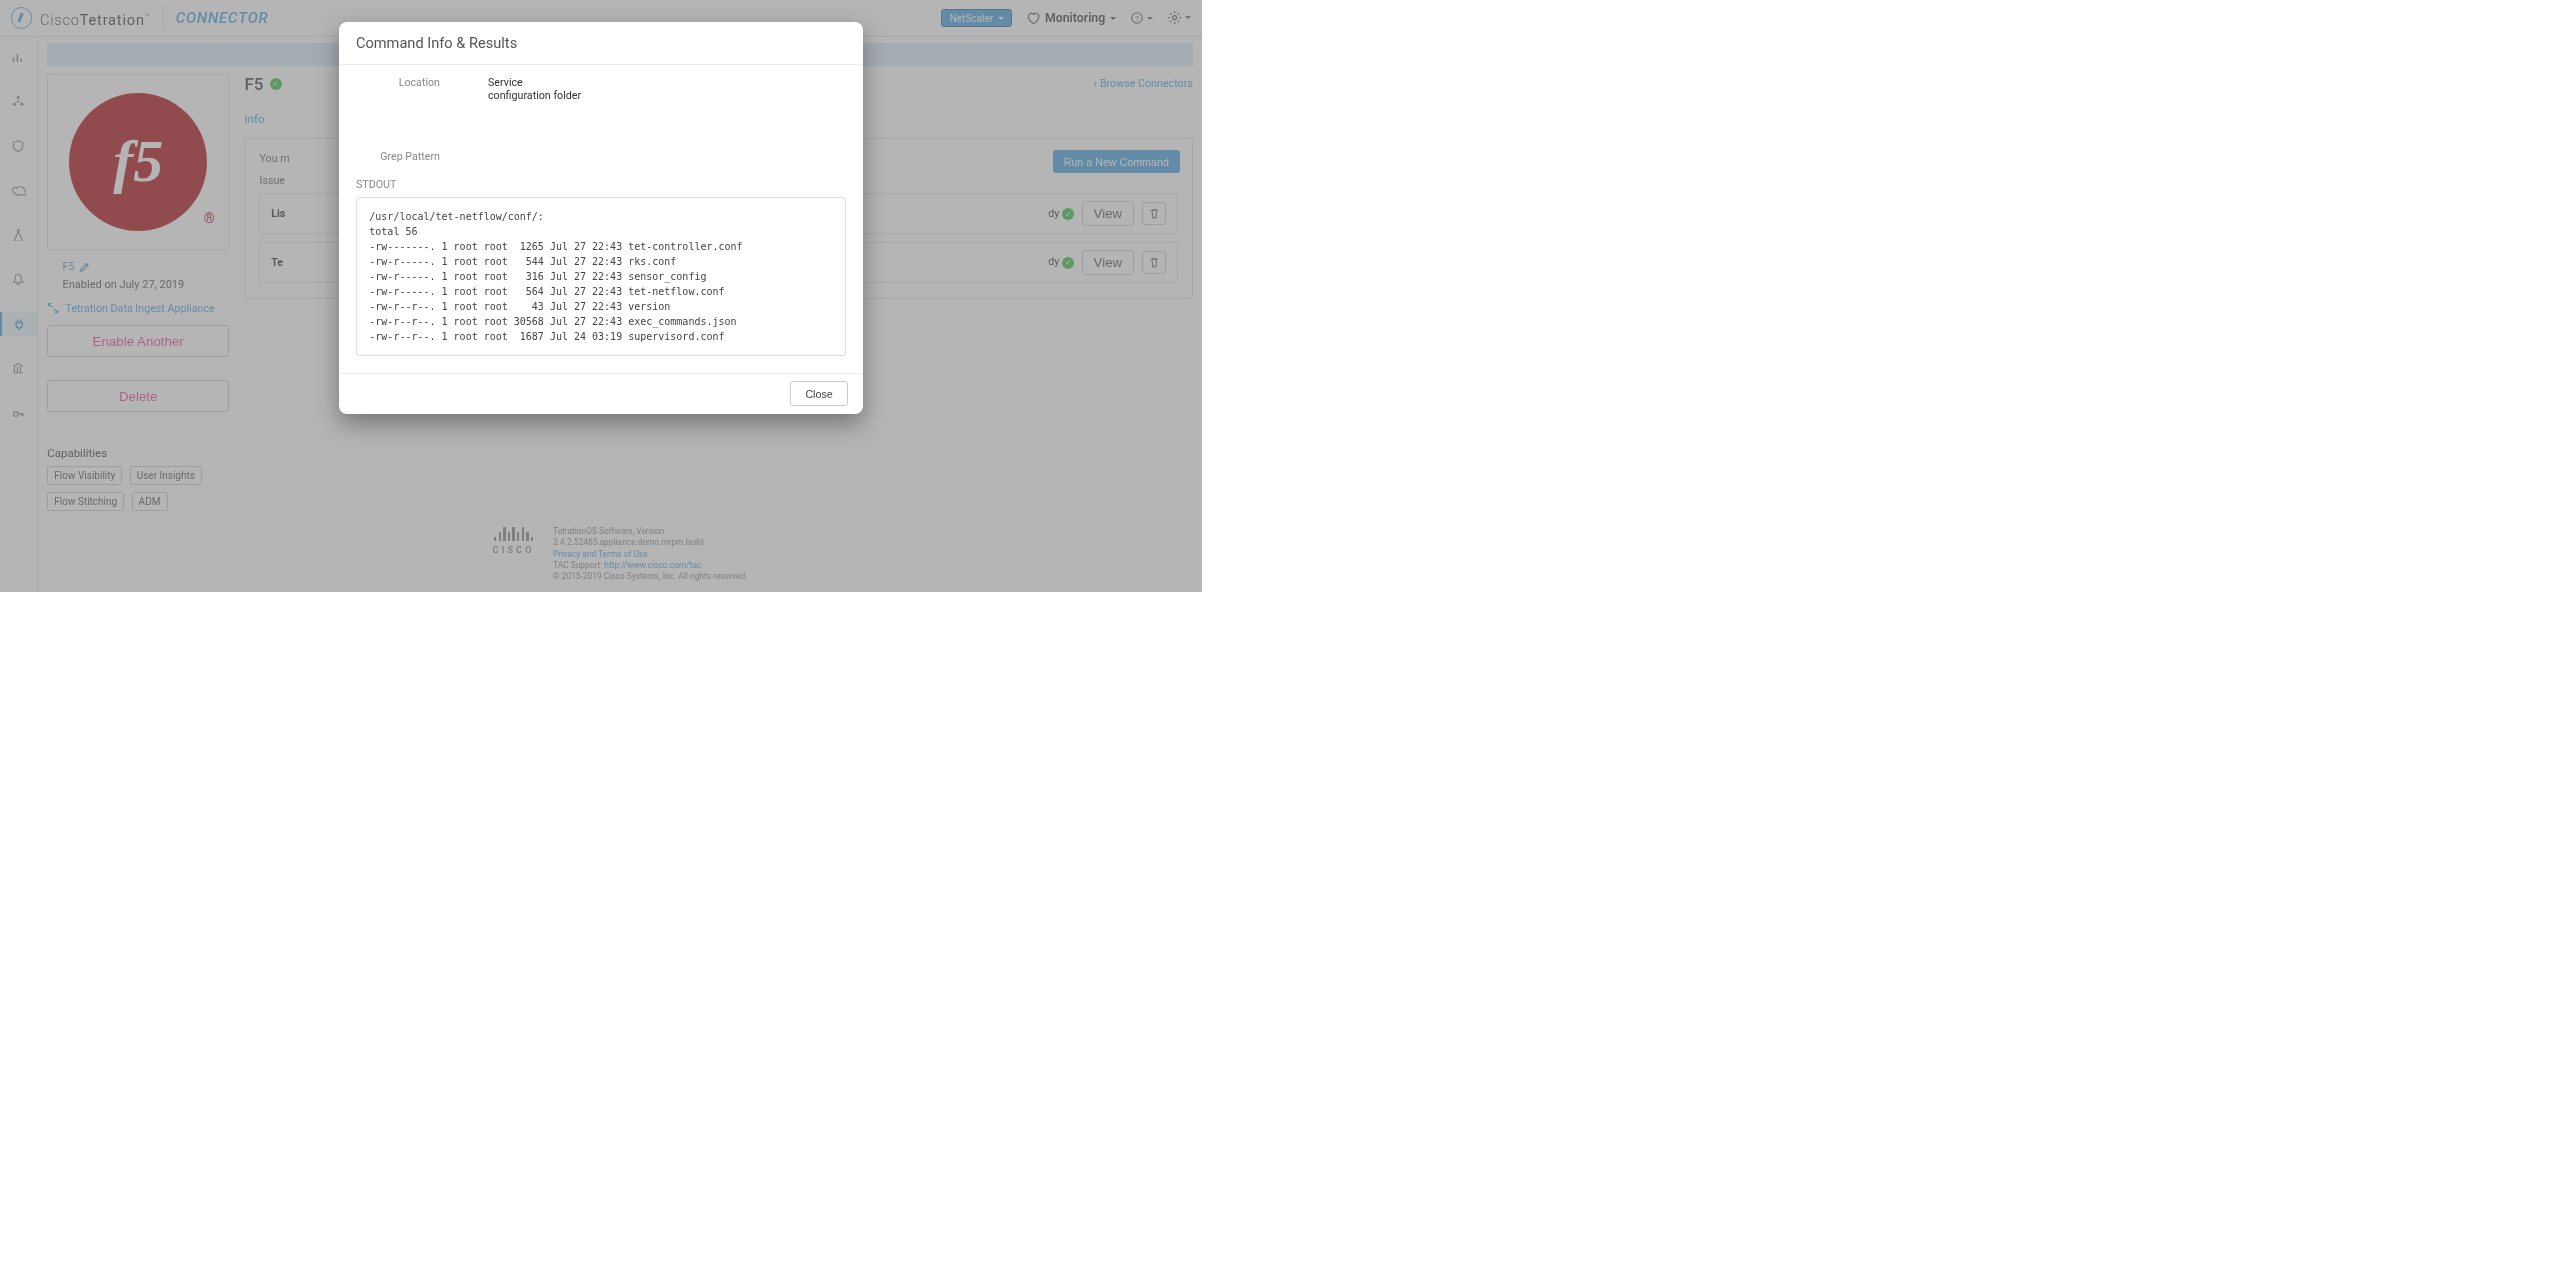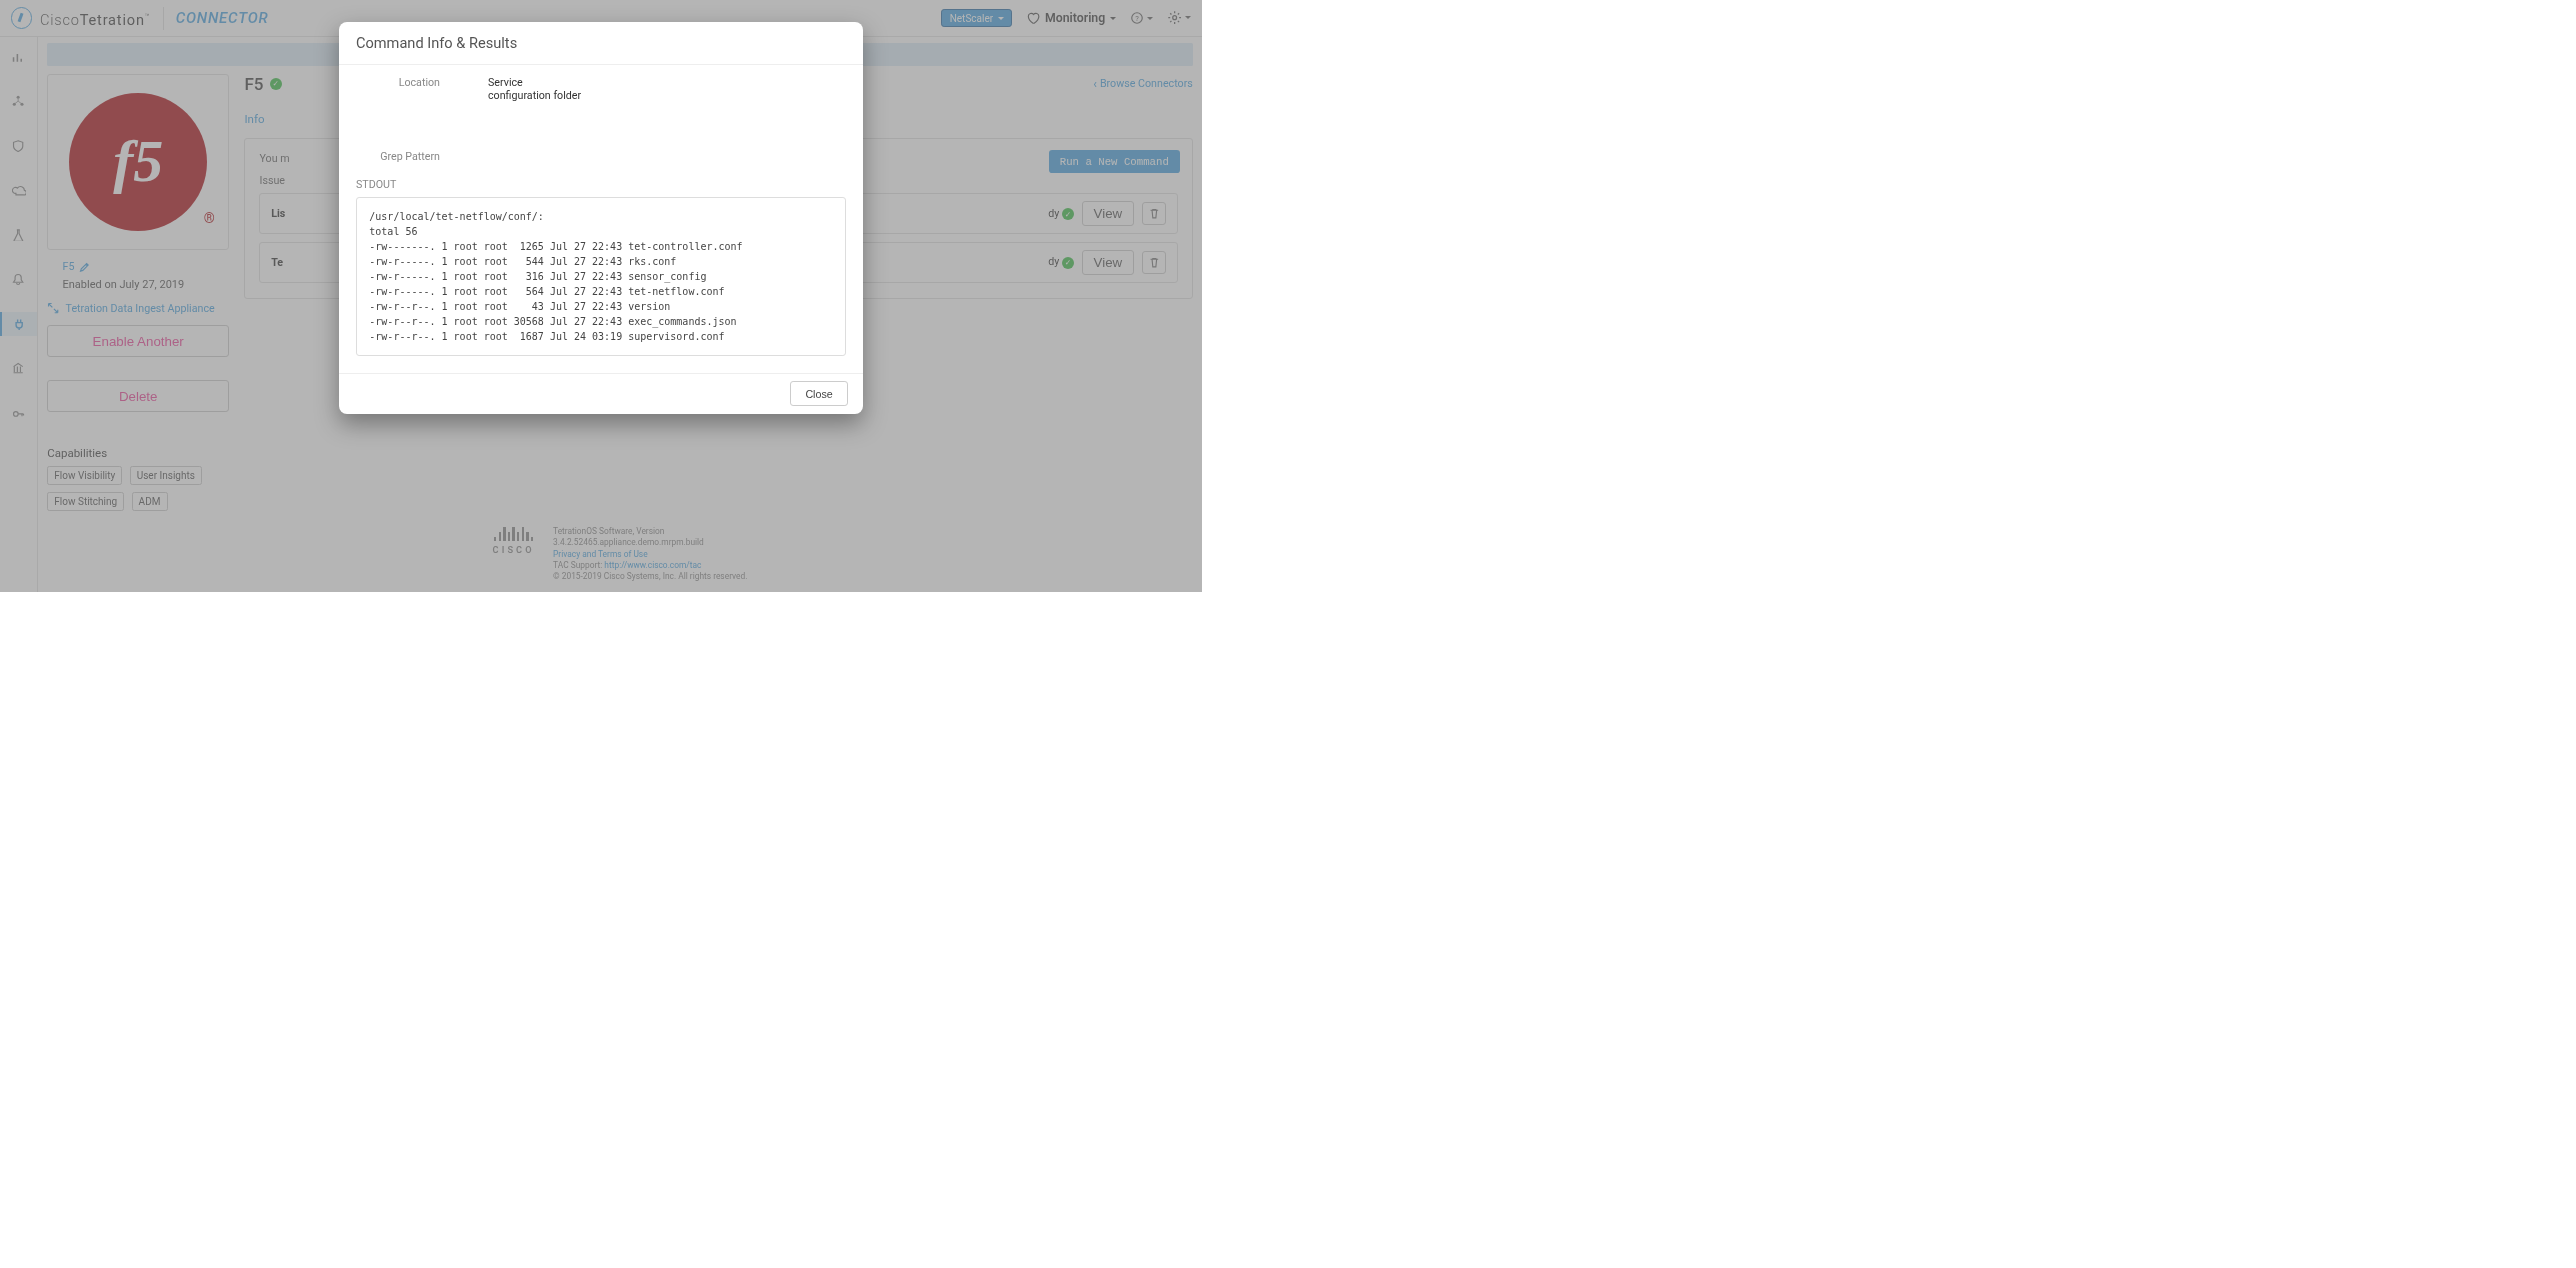--- a/index.html
+++ b/index.html
@@ -81,21 +81,21 @@
   .main-right { flex:1; }
   .page-head { display:flex; align-items:center; }
   .page-head h2 { font-size:17px; font-weight:500; color:#444; display:flex; align-items:center; gap:6.1px;}
   .ok-badge { width:12.3px; height:12.3px; border-radius:50%; background:#3fbf4a; display:inline-flex; align-items:center; justify-content:center; color:#fff; font-size:7.7px;}
   .browse { margin-left:auto; color:#4aa3df; font-size:10.7px; display:flex; align-items:center; gap:3.1px;}
   .tabrow { margin-top:18.4px; color:#4aa3df; font-size:11.5px;}
   .panel { border:0.8px solid #e0e0e0; border-radius:3.1px; margin-top:12.3px; padding:12.3px 14px 7.7px 14px; position:relative;}
   .panel .hint { color:#666; margin-bottom:9.2px;}
   .run-btn {
     position:absolute; top:10.7px; right:12.3px; background:#4aa3df; color:#fff;
-    border:none; border-radius:3.1px; padding:5.4px 10.7px; font-size:10.7px; cursor:pointer;font-family:Liberation Mono, monospace;
+    border:none; border-radius:3.1px; padding:5.4px 10.7px; font-size:10.7px; cursor:pointer;
   }
   .issued { color:#666; margin:6.1px 0 6.1px 0;}
   .cmd-row {
     border:0.8px solid #e0e0e0; border-radius:3.1px; height:41px;
     display:flex; align-items:center; padding:0 10.7px; margin-bottom:7.7px; gap:7.7px;
   }
   .cmd-row .spacer { flex:1;}
   .view-btn { border:0.8px solid #ccc; background:#fff; border-radius:3.1px; padding:3.8px 10.7px; cursor:pointer; color:#555;}
   .del-btn { border:0.8px solid #ccc; background:#fff; border-radius:3.1px; width:24.5px; height:23px; cursor:pointer; color:#666; display:flex;align-items:center;justify-content:center;}
 

